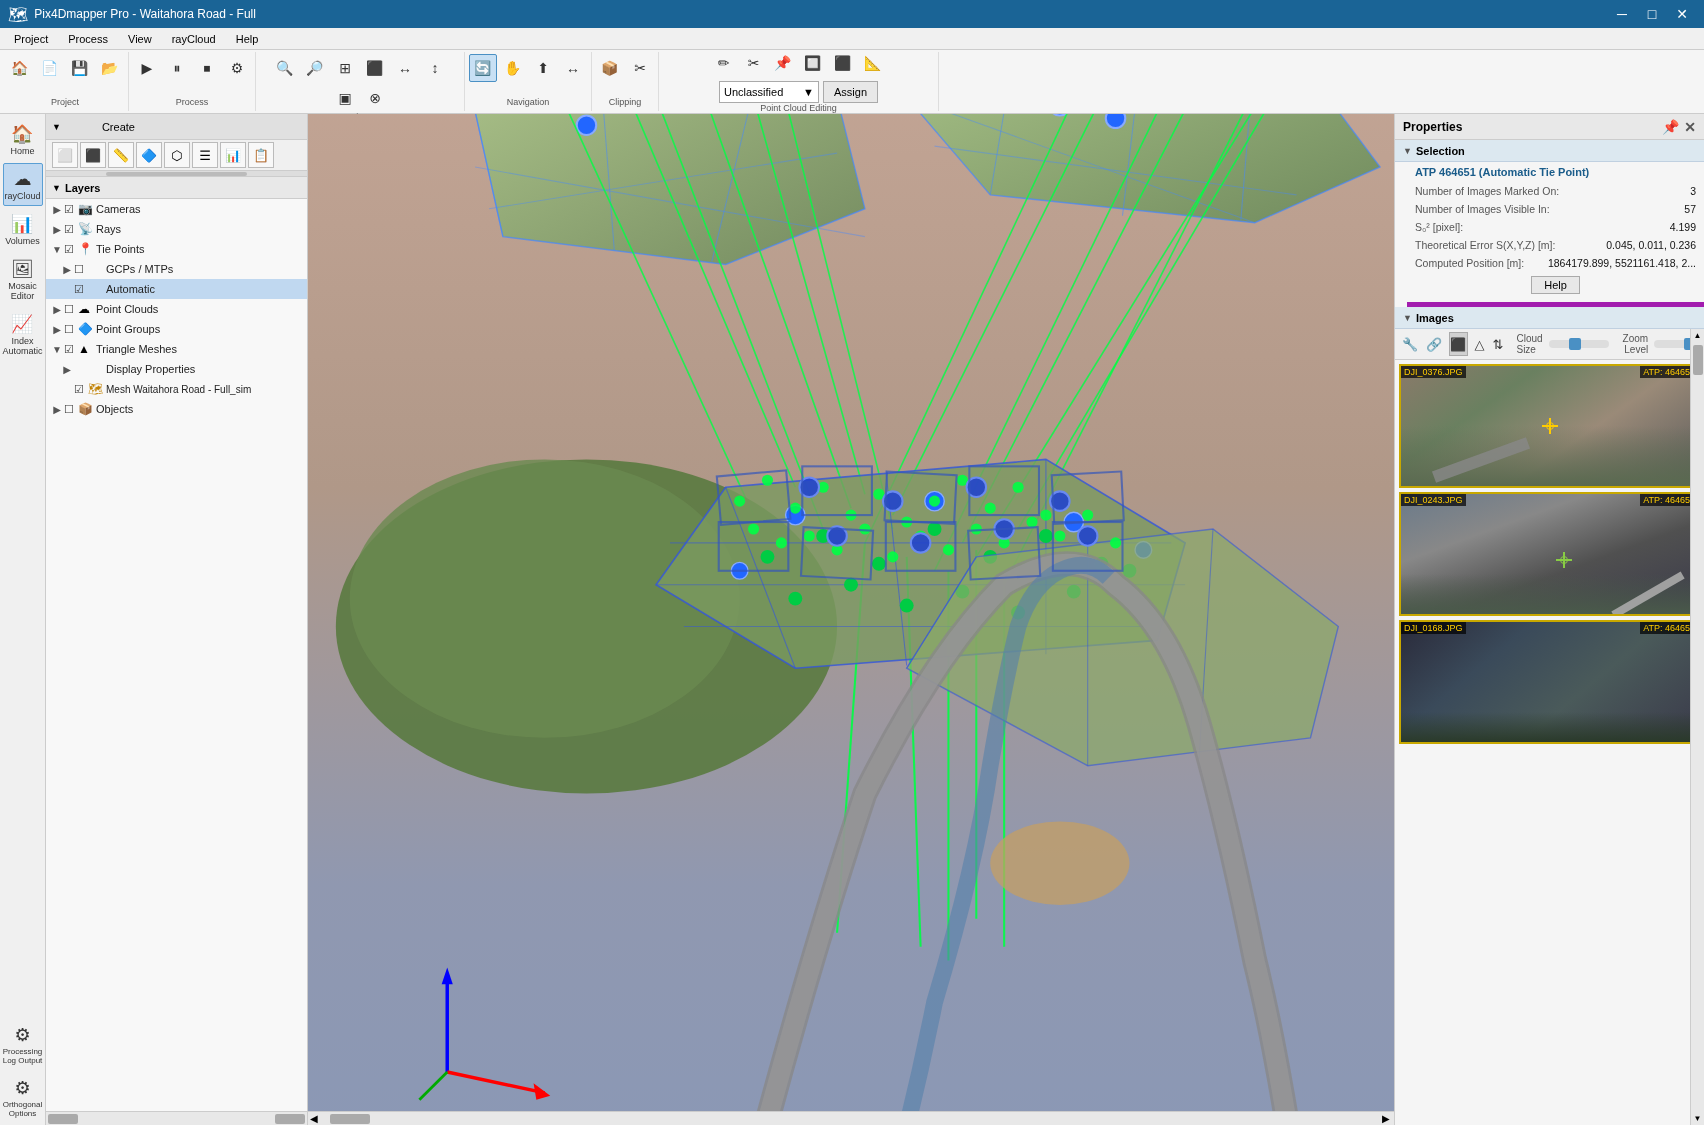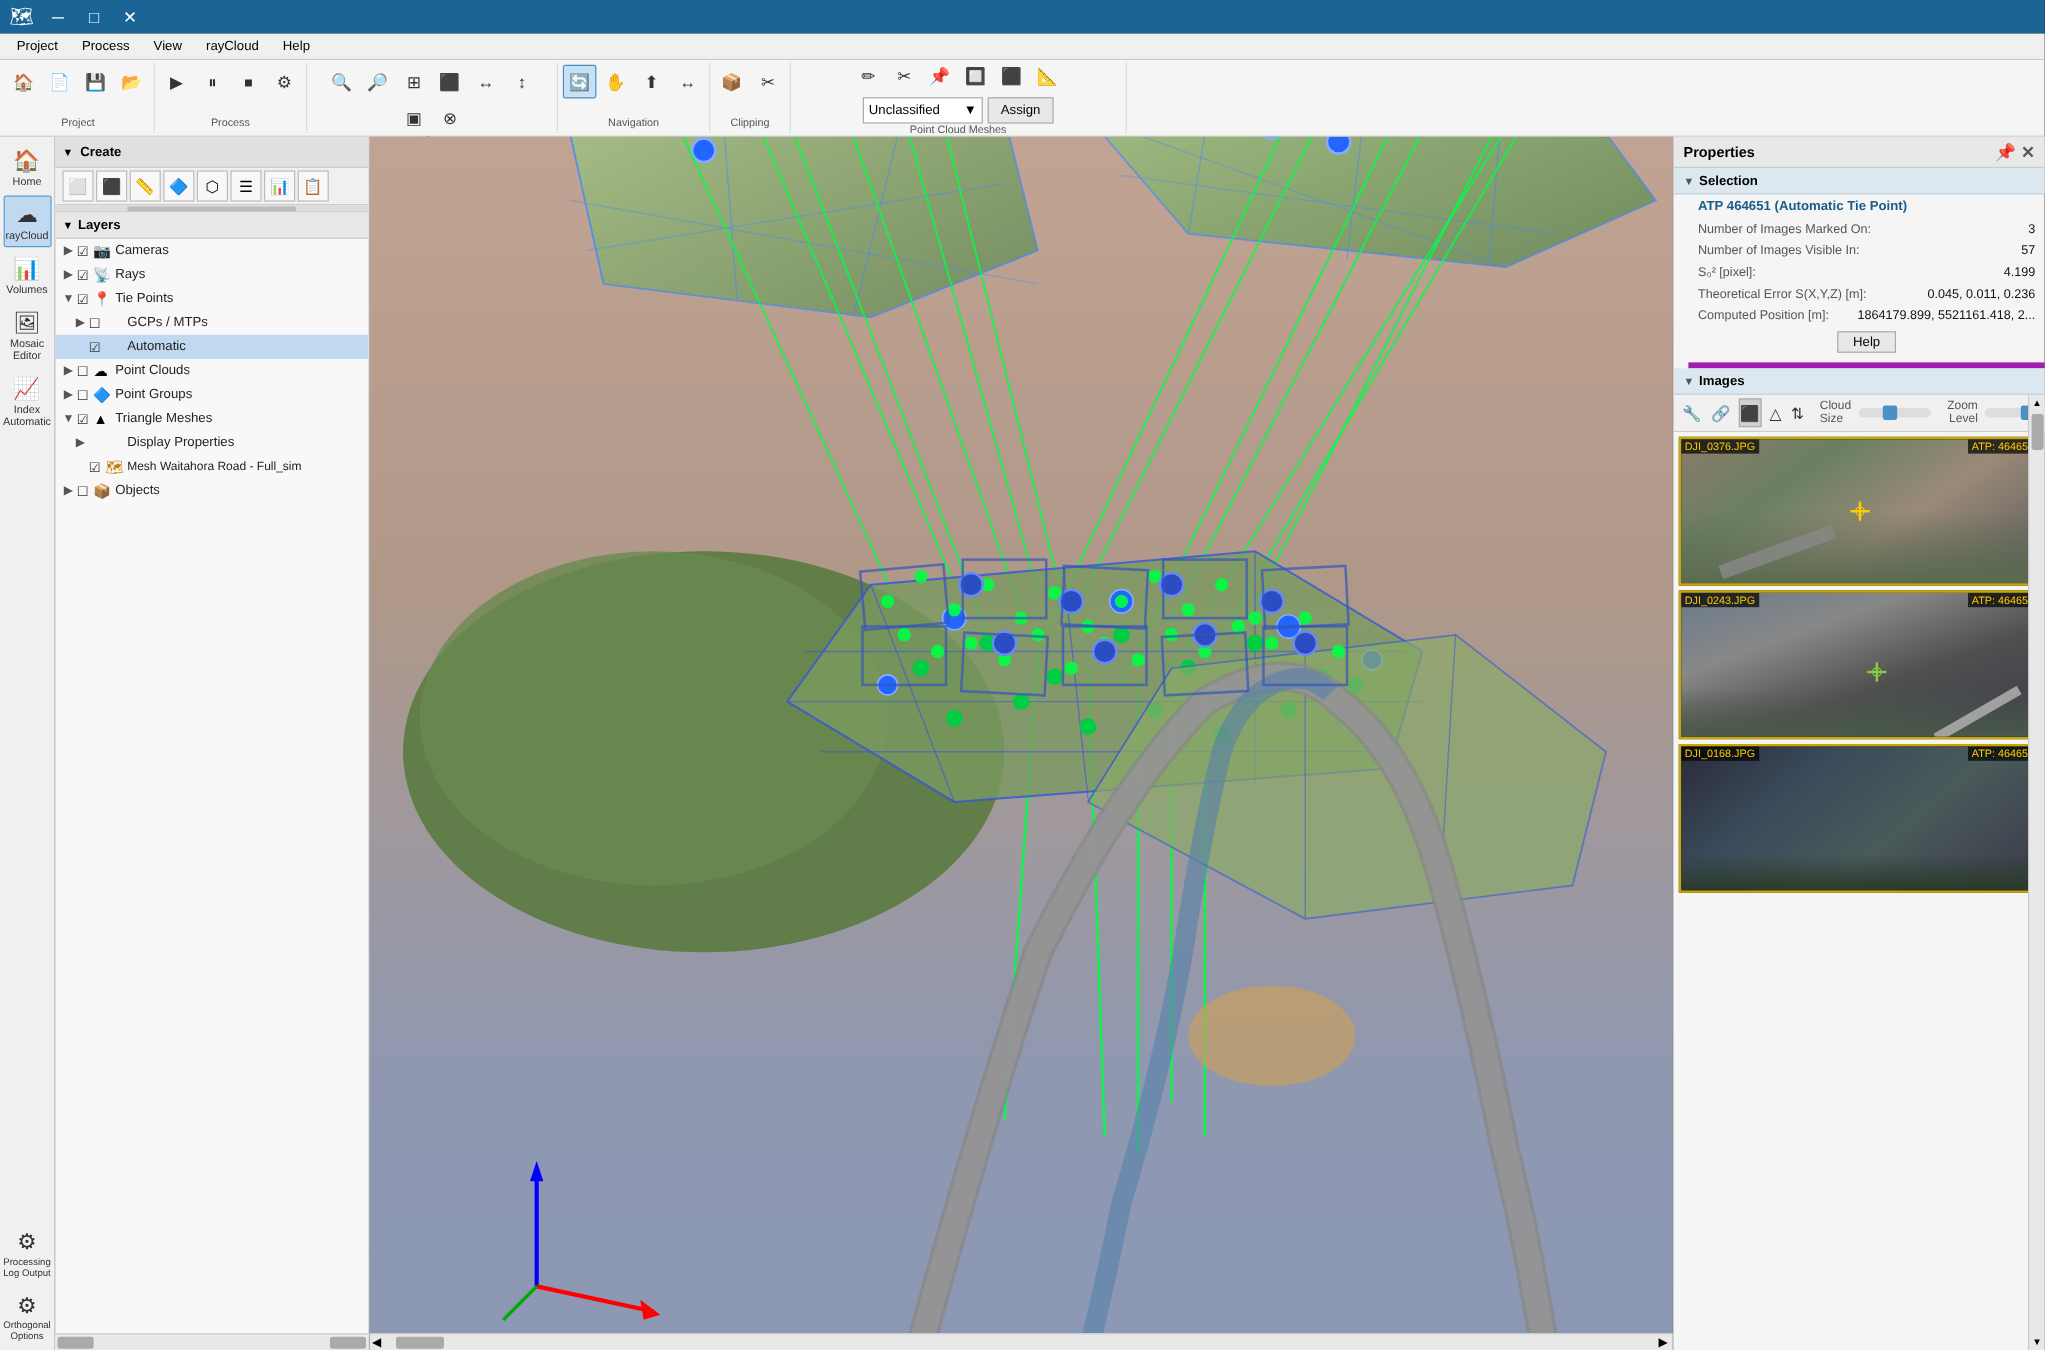--- a/index.html
+++ b/index.html
@@ -378,20 +378,21 @@
       color: #ffcc00;
       font-size: 9px;
       padding: 1px 3px;
     }
   </style>
 </head>
 <body>
 
 <div id="titlebar">
   <span style="font-size:16px; margin-right:6px;">🗺</span>
+  <span class="title">Pix4Dmapper Pro - Waitahora Road - Full</span>
   <div class="win-controls">
     <div class="win-btn">─</div>
     <div class="win-btn">□</div>
     <div class="win-btn close">✕</div>
   </div>
 </div>
 
 <div id="menubar">
   <div class="menu-item">Project</div>
   <div class="menu-item">Process</div>
@@ -463,21 +464,21 @@
       <div class="tb-btn">⬛</div>
       <div class="tb-btn">📐</div>
     </div>
     <div class="pce-area">
       <div class="pce-dropdown">
         <span>Unclassified</span>
         <span style="margin-left:auto;">▼</span>
       </div>
       <button class="pce-assign-btn">Assign</button>
     </div>
-    <div class="toolbar-group-label">Point Cloud Meshes</div>
+    <div class="toolbar-group-label">Point Cloud Editing</div>
   </div>
 </div>
 
 <div id="main-layout">
 
   <div id="left-sidebar">
     <div class="sidebar-btn">
       <span class="sidebar-icon">🏠</span>
       <span>Home</span>
     </div>
@@ -504,21 +505,21 @@
     </div>
     <div class="sidebar-btn" style="font-size:8px; padding:4px 2px;">
       <span class="sidebar-icon">⚙</span>
       <span>Orthogonal Options</span>
     </div>
   </div>
 
   <div id="layers-panel">
     <div class="create-header">
       <span style="font-size:9px;">▼</span>
-      <span style="font-weight:bold;">Create</span>
+      <span style="font-weight:normal;margin-left:35px;">Create</span>
     </div>
     <div class="create-tools">
       <div class="create-tool-btn">⬜</div>
       <div class="create-tool-btn">⬛</div>
       <div class="create-tool-btn">📏</div>
       <div class="create-tool-btn">🔷</div>
       <div class="create-tool-btn">⬡</div>
       <div class="create-tool-btn">☰</div>
       <div class="create-tool-btn">📊</div>
       <div class="create-tool-btn">📋</div>

